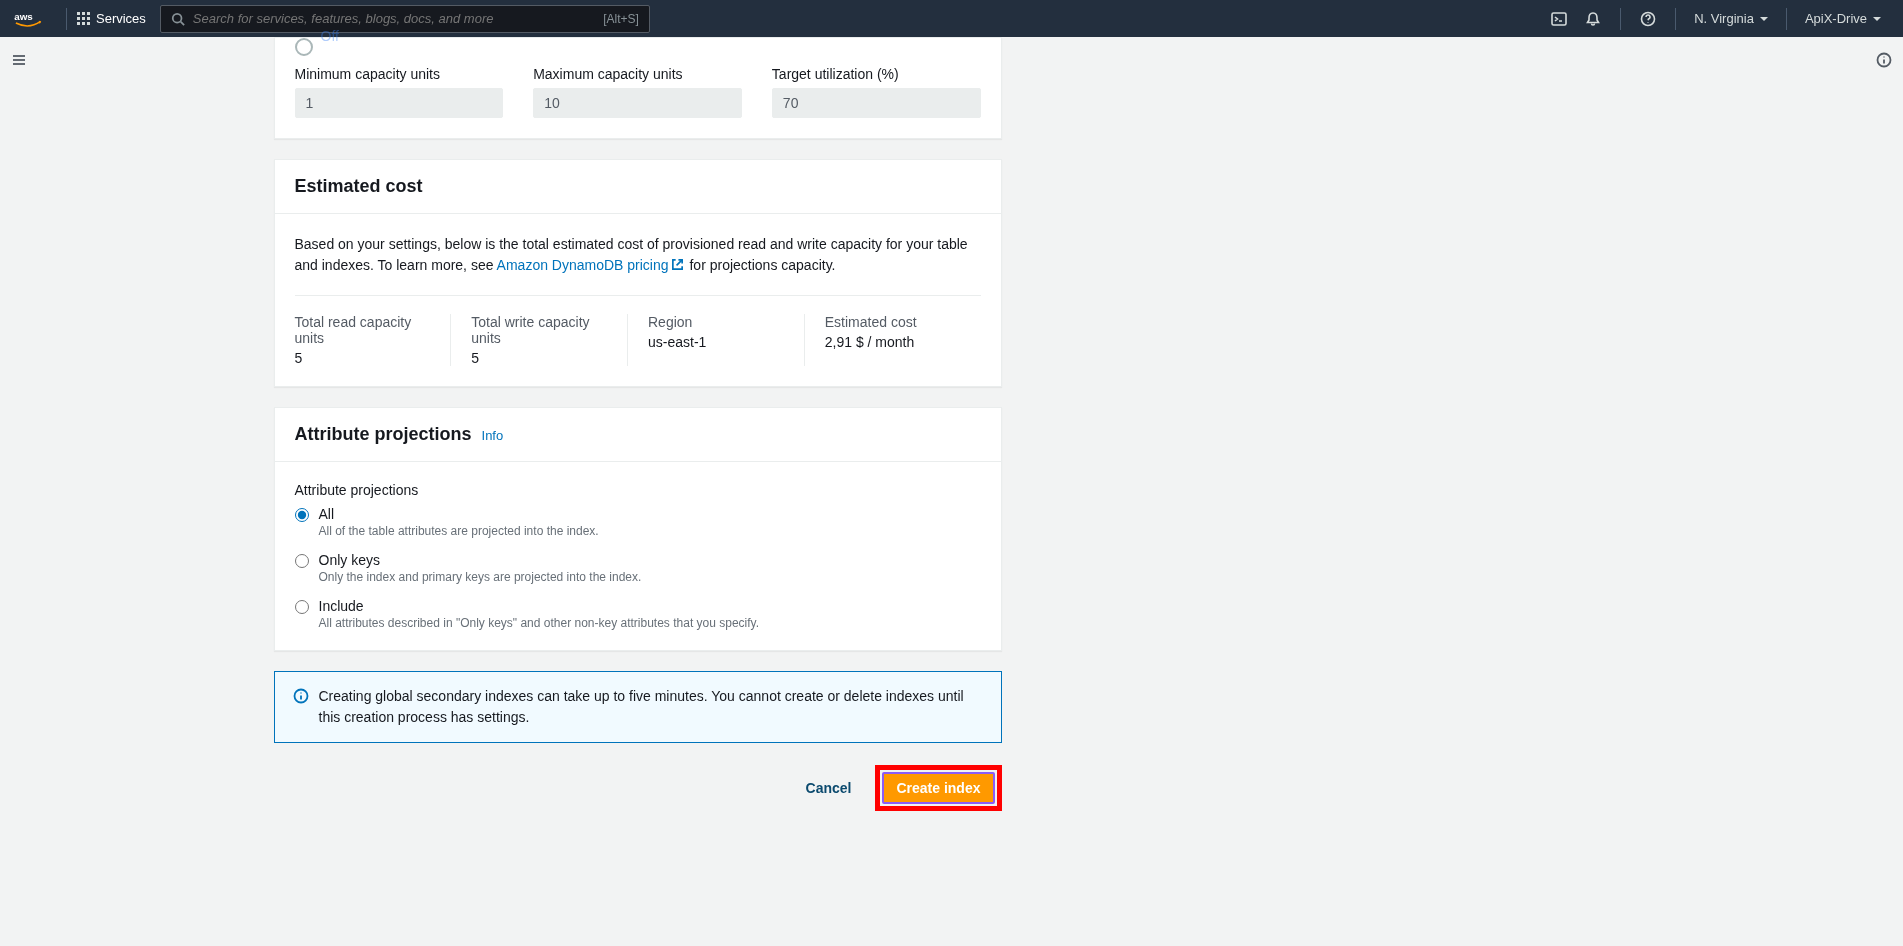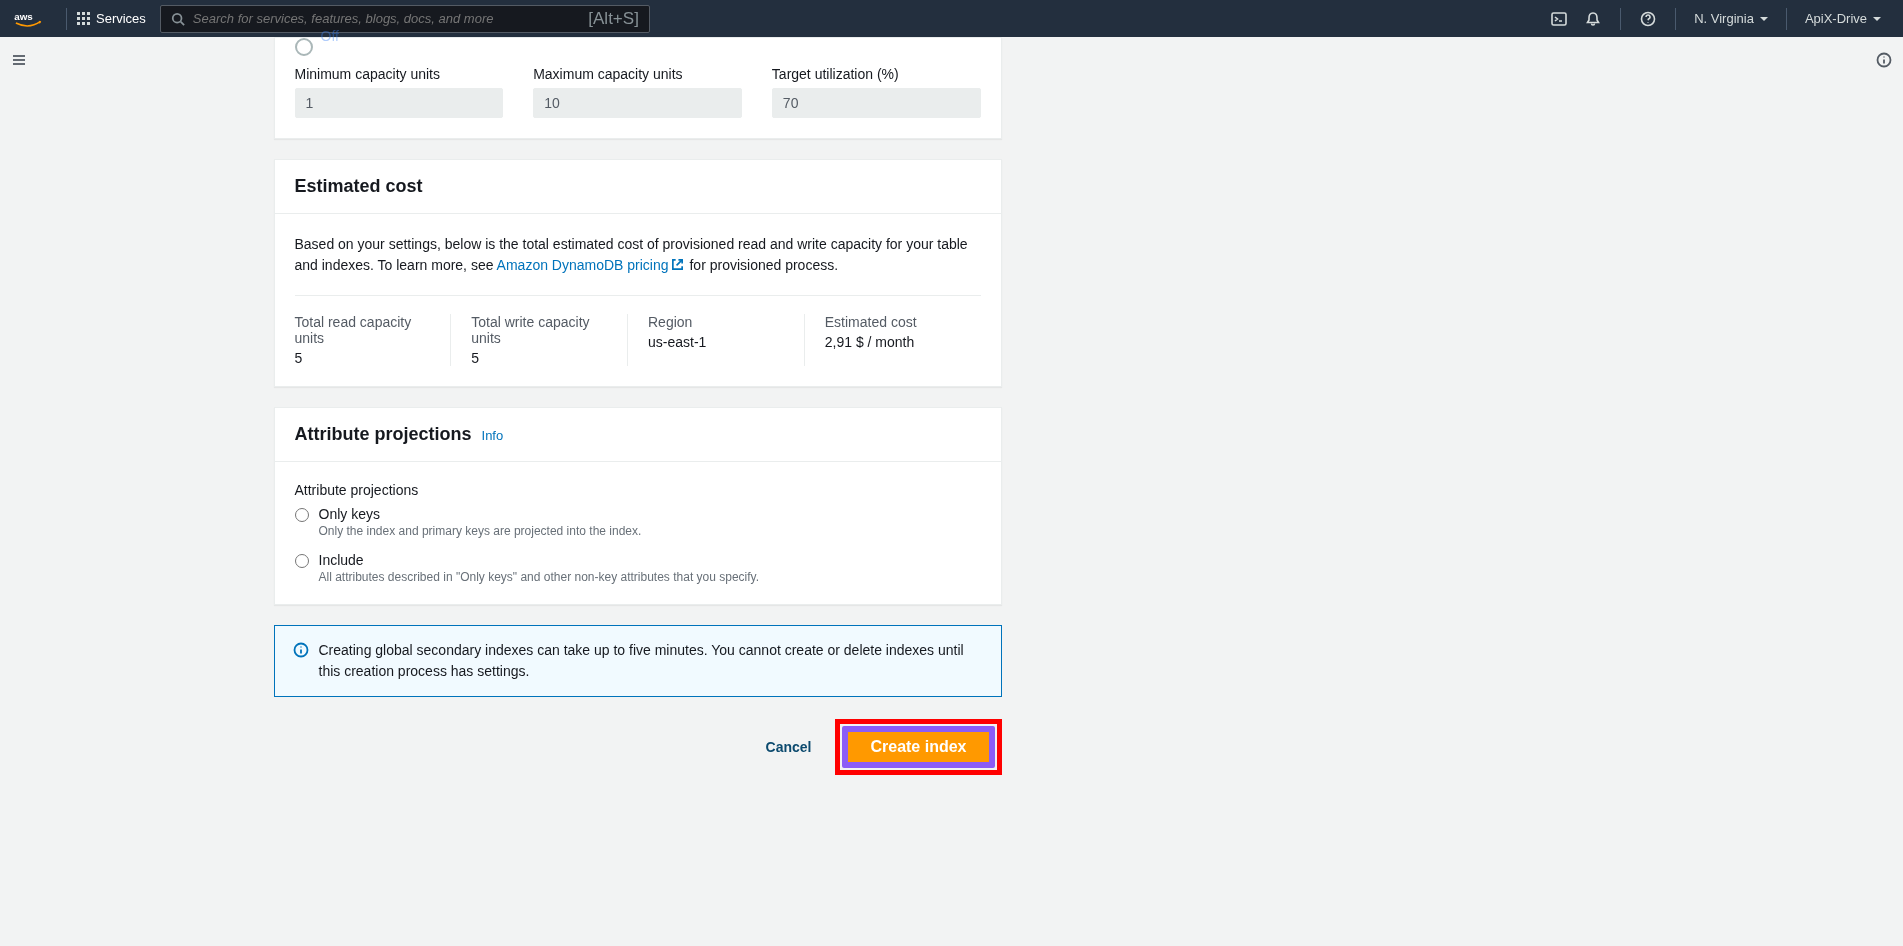--- a/index.html
+++ b/index.html
@@ -9,21 +9,21 @@
 .top-nav { background: #232f3e; height: 37px; display: flex; align-items: center; padding: 0 14px; color: #d5dbdb; }
 .aws-logo { display: flex; align-items: center; margin-right: 12px; }
 .aws-logo svg { width: 30px; height: 18px; }
 .nav-divider { width: 1px; height: 22px; background: #4a5a6e; margin: 0 10px; }
 .services-btn { display: flex; align-items: center; gap: 6px; cursor: pointer; font-size: 13px; color: #fff; }
 .services-grid { display: grid; grid-template-columns: repeat(3, 3px); grid-template-rows: repeat(3, 3px); gap: 2px; }
 .services-grid span { background: #d5dbdb; width: 3px; height: 3px; }
 .search-box { margin-left: 14px; flex: 0 0 490px; height: 28px; background: #16191f; border: 1px solid #545b64; border-radius: 2px; display: flex; align-items: center; padding: 0 10px; }
 .search-box svg { width: 14px; height: 14px; stroke: #879196; fill: none; stroke-width: 2; }
 .search-input { flex: 1; background: transparent; border: none; color: #d5dbdb; font-style: italic; font-size: 13px; margin-left: 8px; outline: none; }
-.search-shortcut { color: #879196; font-size: 17px; }
+.search-shortcut { color: #879196; font-size: 12px; }
 .nav-right { margin-left: auto; display: flex; align-items: center; }
 .nav-icon-btn { width: 34px; height: 28px; display: flex; align-items: center; justify-content: center; cursor: pointer; }
 .nav-icon-btn svg { width: 16px; height: 16px; stroke: #d5dbdb; fill: none; stroke-width: 1.6; }
 .nav-dropdown { display: flex; align-items: center; gap: 6px; color: #d5dbdb; font-size: 13px; cursor: pointer; padding: 0 8px; }
 .caret-down { width: 0; height: 0; border-left: 4px solid transparent; border-right: 4px solid transparent; border-top: 4px solid #d5dbdb; }
 
 
 .side-toggle { position: absolute; top: 47px; left: 6px; width: 26px; height: 26px; display: flex; align-items: center; justify-content: center; cursor: pointer; }
 .side-toggle svg { width: 16px; height: 16px; stroke: #545b64; stroke-width: 1.8; }
 
@@ -70,21 +70,21 @@
 
 
 .alert-info { border: 1px solid #0073bb; background: #f1faff; padding: 14px 18px; display: flex; gap: 10px; margin-bottom: 22px; }
 .alert-info svg { width: 16px; height: 16px; flex-shrink: 0; margin-top: 2px; stroke: #0073bb; fill: none; stroke-width: 1.8; }
 .alert-info p { color: #16191f; font-size: 14px; line-height: 1.5; }
 
 
 .actions { display: flex; justify-content: flex-end; gap: 14px; align-items: center; }
 .btn-cancel { background: transparent; border: none; color: #0c4a6e; font-size: 14px; font-weight: 700; cursor: pointer; padding: 6px 10px; }
 .highlight-box { border: 5px solid #ff0000; padding: 2px; }
-.btn-primary { background: #ff9900; border: 6px solid #8b5cf6; color: #fff; font-size: 16px; font-weight: 700; padding: 6px 22px; border-radius: 2px; cursor: pointer; }
+.btn-primary { background: #ff9900; border: 2px solid #8b5cf6; color: #fff; font-size: 14px; font-weight: 700; padding: 6px 12px; border-radius: 2px; cursor: pointer; }
 </style>
 </head>
 <body>
 
 <div class="top-nav">
   <div class="aws-logo">
     <svg viewBox="0 0 36 22">
         <text x="0" y="12" font-size="12" font-weight="700" fill="#fff">aws</text>
         <path d="M2 16 Q18 24 32 14" stroke="#ff9900" stroke-width="2" fill="none"></path>
         <path d="M30 13 L33 14 L31 17" fill="#ff9900"></path>
@@ -190,21 +190,21 @@
     <div class="panel">
       <div class="panel-header">
         <h2>Estimated cost</h2>
       </div>
       <div class="panel-body">
         <p class="cost-desc">
           <span>Based on your settings, below is the total estimated cost of provisioned read and write capacity for your table and indexes. To learn more, see </span><a href="#"><span>Amazon DynamoDB pricing</span><span class="ext-link-icon"><svg viewBox="0 0 14 14">
                   <path d="M5 2 H2 V12 H12 V9"></path>
                   <path d="M8 2 H12 V6"></path>
                   <line x1="12" y1="2" x2="6" y2="8"></line>
-                </svg></span></a><span> for provisioned process.</span>
+                </svg></span></a><span> for projections capacity.</span>
         </p>
         <div class="cost-table">
           <div class="cost-cell">
             <div class="cost-key">Total read capacity units</div>
             <div class="cost-val">5</div>
           </div>
           <div class="cost-cell">
             <div class="cost-key">Total write capacity units</div>
             <div class="cost-val">5</div>
           </div>
@@ -221,20 +221,27 @@
     </div>
 
     <div class="panel">
       <div class="panel-header">
         <h2>Attribute projections</h2>
         <a class="info-link">Info</a>
       </div>
       <div class="panel-body">
         <div class="proj-label">Attribute projections</div>
 
+        <label class="radio-row">
+          <input type="radio" name="proj" class="radio-input" checked="" style="">
+          <div class="radio-text">
+            <strong>All</strong>
+            <small>All of the table attributes are projected into the index.</small>
+          </div>
+        </label>
 
         <label class="radio-row">
           <input type="radio" name="proj" class="radio-input" style="">
           <div class="radio-text">
             <strong>Only keys</strong>
             <small>Only the index and primary keys are projected into the index.</small>
           </div>
         </label>
 
         <label class="radio-row">

